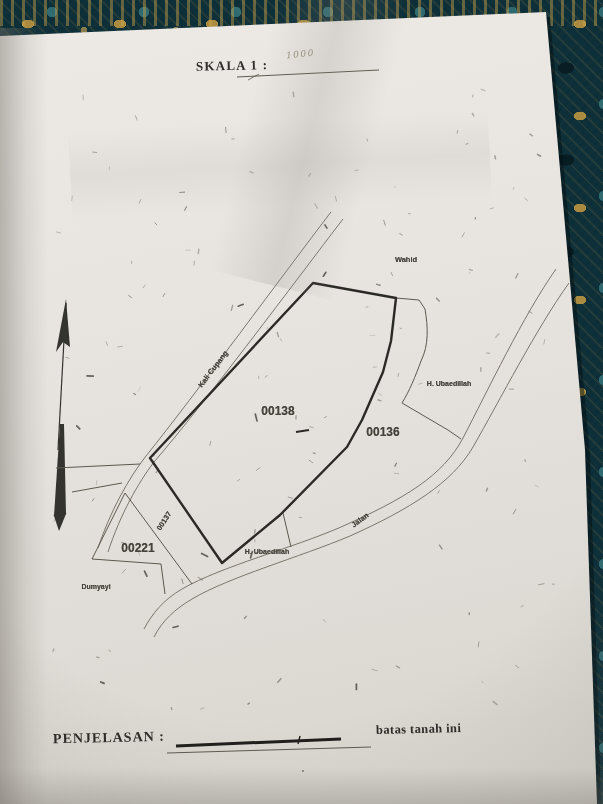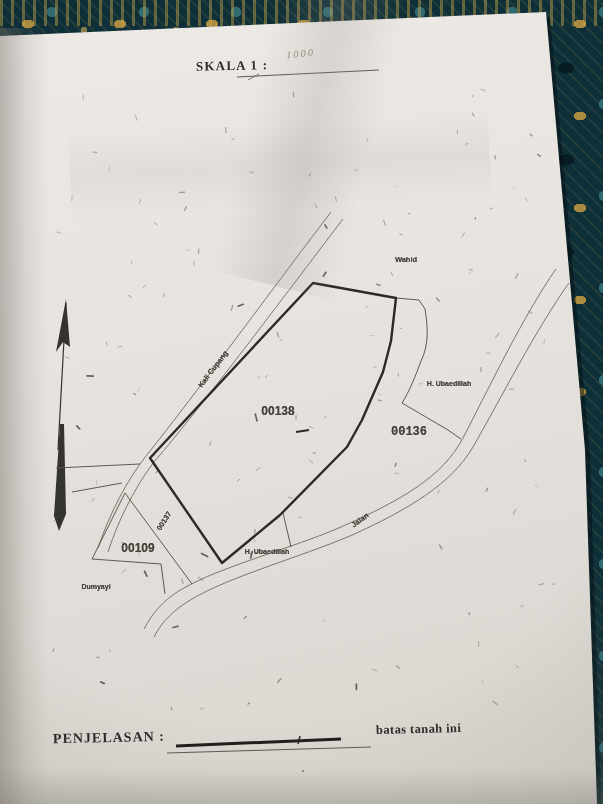--- a/index.html
+++ b/index.html
@@ -41,21 +41,21 @@
   .t-hand{position:absolute;left:286px;top:49px;font-family:"DejaVu Serif",serif;font-style:italic;
           font-size:9px;color:#97917f;letter-spacing:1.5px;transform:rotate(-6deg);white-space:nowrap;}
   .t-penjelasan{left:53px;top:730px;font-size:14px;letter-spacing:1px;transform:rotate(-1.3deg);}
   .t-batas{left:376px;top:722px;font-size:12.5px;letter-spacing:.4px;transform:rotate(-1.3deg);}
 
   .map-label{position:absolute;font-size:12px;font-weight:600;color:#45423b;white-space:nowrap;
     transform:translate(-50%,-50%);text-shadow:0 0 .5px rgba(69,66,59,.7);}
   .lbl-wahid{left:386px;top:259px;font-size:7.5px;margin-left:20px;}
   .lbl-kali{left:213px;top:369px;transform:translate(-50%,-50%) rotate(-53deg);font-size:7.5px;}
   .lbl-00138{left:278px;top:411px;}
-  .lbl-00136{left:409px;top:432px;font-family:Liberation Mono, monospace;}
+  .lbl-00136{left:383px;top:432px;}
   .lbl-ubae-e{left:449px;top:383px;font-size:7px;}
   .lbl-ubae-s{left:267px;top:551px;font-size:7px;}
   .lbl-00137{left:164px;top:521px;transform:translate(-50%,-50%) rotate(-57deg);font-size:7.5px;}
   .lbl-00139{left:138px;top:548px;}
   .lbl-dumyayi{left:96px;top:586px;font-size:7px;}
   .lbl-jalan{left:360px;top:520px;transform:translate(-50%,-50%) rotate(-36deg);font-size:7.5px;}
 </style>
 </head>
 <body>
 
@@ -268,19 +268,19 @@
   <div class="serif t-skala">SKALA 1 :</div>
   <div class="t-hand">1000</div>
 
   <div class="map-label lbl-wahid">Wahid</div>
   <div class="map-label lbl-kali">Kali Cupang</div>
   <div class="map-label lbl-00138">00138</div>
   <div class="map-label lbl-00136">00136</div>
   <div class="map-label lbl-ubae-e">H. Ubaedillah</div>
   <div class="map-label lbl-ubae-s">H. Ubaedillah</div>
   <div class="map-label lbl-00137">00137</div>
-  <div class="map-label lbl-00139">00109</div>
+  <div class="map-label lbl-00139">00221</div>
   <div class="map-label lbl-dumyayi">Dumyayi</div>
   <div class="map-label lbl-jalan">Jalan</div>
 
   <div class="serif t-penjelasan">PENJELASAN :</div>
   <div class="serif t-batas">batas tanah ini</div>
 </div>
 
 </body></html>

